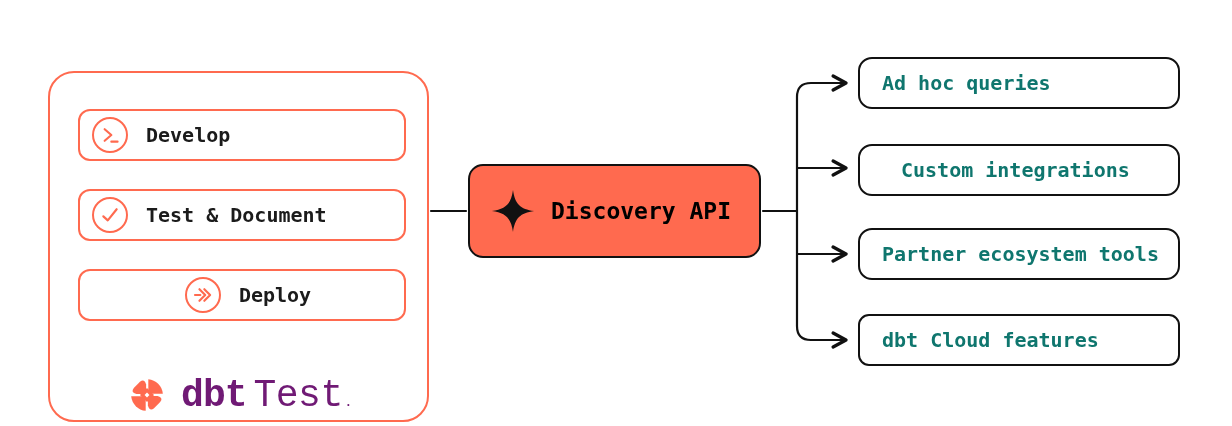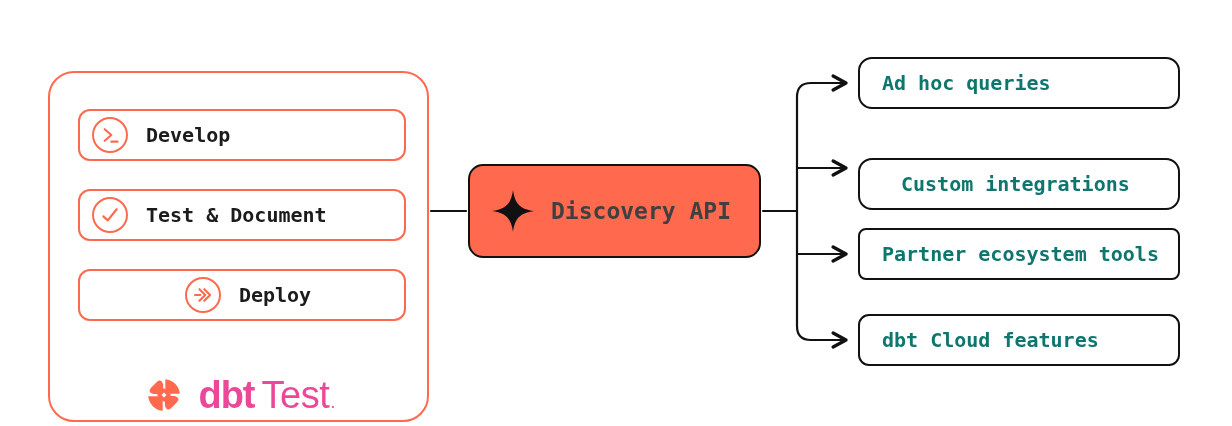--- a/index.html
+++ b/index.html
@@ -56,23 +56,23 @@
   
   .logo-row {
     position: absolute;
     left: 0; right: 0; top: 300px;
     display: flex;
     align-items: center;
     justify-content: center;
     gap: 12px;
   }
   .logo-word {
-    font-family: Liberation Sans, sans-serif;
+    font-family: Liberation Mono, monospace;
     font-size: 38px;
-    color: #ec4899;
+    color: #701a75;
     white-space: nowrap;
     display: flex;
     align-items: baseline;
   }
   .logo-bold { font-weight: 800; letter-spacing: -1px; }
   .logo-regular { font-weight: 400; margin-left: 7px; letter-spacing: -0.5px; }
   .logo-tm { font-size: 12px; font-weight: 700; margin-left: 2px; }
 
   
   .hub-box {
@@ -83,39 +83,39 @@
     border: 2.5px solid #111111;
     border-radius: 15px;
     display: flex;
     align-items: center;
     padding-left: 20px;
   }
   .hub-label {
     margin-left: 15px;
     font-size: 23px;
     font-weight: 700;
-    color: #404040;
+    color: #000000;
     white-space: nowrap;
   }
 
   
   .output-box {
     position: absolute;
     left: 858px;
     width: 322px; height: 52px;
     border: 2px solid #111111;
     border-radius: 14px;
     background: #ffffff;
     display: flex;
     align-items: center;
     padding-left: 22px;
   }
   .output-box.row0 { top: 57px; }
-  .output-box.row1 { top: 158px; padding-left: 41px; }
-  .output-box.row2 { top: 228px; border-radius: 8px; }
+  .output-box.row1 { top: 144px; padding-left: 41px; }
+  .output-box.row2 { top: 228px; }
   .output-box.row3 { top: 314px; border-radius: 11px; }
   .output-label {
     font-size: 20px;
     font-weight: 700;
     color: #0f766e;
     white-space: nowrap;
   }
 
   .connector-layer {
     position: absolute;

